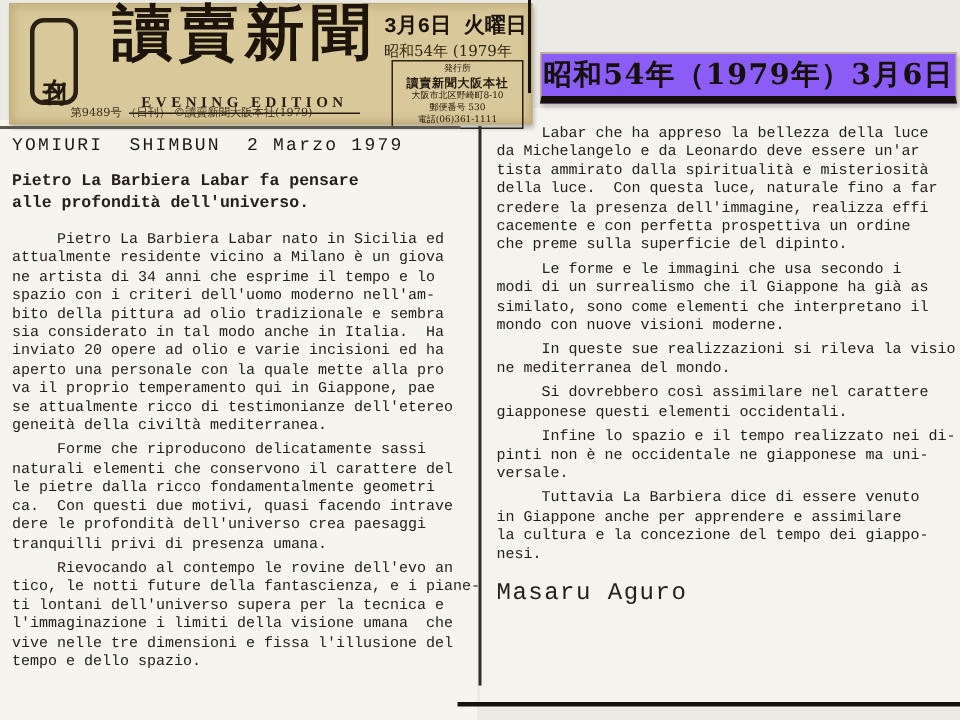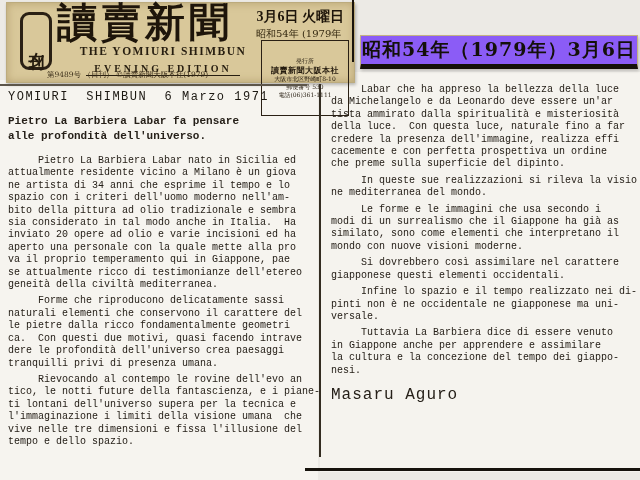--- a/index.html
+++ b/index.html
@@ -30,21 +30,21 @@
   .yukan-badge {
     position:absolute; left:13px; top:9px; width:32px; height:58px;
     border:3px solid #2a2014; border-radius:9px;
     display:flex; align-items:center; justify-content:center;
     writing-mode:vertical-rl; text-orientation:upright;
     font-family:"DejaVu Serif", serif;
     font-weight:bold; font-size:16px; letter-spacing:2px;
   }
   .jp-title {
     position:absolute; left:50px; top:-2px; width:212px;
-    font-size:40px; font-weight:bold; line-height:1.05;
+    text-align:center; font-size:40px; font-weight:bold; line-height:1.05;
     font-family:"DejaVu Serif", serif; letter-spacing:4px; color:#1e150a;
   }
   .en-title {
     position:absolute; left:50px; top:42px; width:212px; text-align:center;
     font-family:"Liberation Serif", serif; font-weight:bold;
     font-size:11.5px; letter-spacing:1.5px; color:#271e10;
   }
   .en-sub-wrap {
     position:absolute; left:50px; top:55px; width:212px; text-align:center;
   }
@@ -54,31 +54,31 @@
     font-size:10px; letter-spacing:3px; color:#271e10;
     border-bottom:1.5px solid #271e10; padding:0 8px 1px 8px;
   }
   .issue-line {
     position:absolute; left:40px; bottom:2px; width:232px; 
     font-size:7.5px; color:#3c2f1a; font-family:"DejaVu Serif", serif;
     white-space:nowrap;
   }
   .mh-date {
     position:absolute; right:10px; top:5px; width:88px; text-align:right;
-    font-size:14px; font-weight:bold; font-family:Liberation Serif, serif;
+    font-size:14px; font-weight:bold; font-family:Liberation Mono, monospace;
     white-space:nowrap; color:#1e150a;
   }
   .mh-year {
     position:absolute; right:6px; top:24px; width:92px; text-align:left;
     font-size:10px; font-family:"DejaVu Serif", serif; white-space:nowrap;
     color:#33270f;
   }
   .pub-box {
     position:absolute; right:5px; top:37px; width:88px;
-    border:1.5px solid #2a2014; padding:16px 1px;
+    border:1.5px solid #2a2014; padding:1px 1px;
     font-size:6px; line-height:1.3; text-align:center;
     font-family:"DejaVu Serif", serif; color:#241b0e;
   }
   .pub-box .pub-name { font-size:8px; font-weight:bold; letter-spacing:0.5px; }
   
   .scan-vline {
     position:absolute; left:352px; top:0; width:2px; height:62px;
     background:#18120a;
   }
   
@@ -131,21 +131,20 @@
 </style>
 </head>
 <body>
 
 <div class="paper-left"></div>
 <div class="paper-right"></div>
 
 <div class="masthead">
   <div class="yukan-badge">夕刊</div>
   <div class="jp-title">讀賣新聞</div>
-  <div class="en-title">THE YOMIURI SHIMBUN</div>
   <div class="en-sub-wrap">
     <span class="en-sub">EVENING EDITION</span>
   </div>
   <div class="issue-line">第9489号 （日刊） ©讀賣新聞大阪本社(1979)</div>
   <div class="mh-date">3月6日 火曜日</div>
   <div class="mh-year">昭和54年 (1979年</div>
   <div class="pub-box">
     <div>発行所</div>
     <div class="pub-name">讀賣新聞大阪本社</div>
     <div>大阪市北区野崎町8-10</div>
@@ -156,21 +155,21 @@
 
 <div class="scan-vline"></div>
 
 <div class="date-banner">昭和54年（1979年）3月6日</div>
 
 <div class="rule-top-left"></div>
 <div class="col-divider"></div>
 <div class="rule-bottom-right"></div>
 
 <div class="col col-left">
-  <div class="art-heading">YOMIURI  SHIMBUN  6 Marzo 1971</div>
+  <div class="art-heading">YOMIURI  SHIMBUN  2 Marzo 1979</div>
   <div class="art-title">Pietro La Barbiera Labar fa pensare
 alle profondità dell'universo.</div>
   <div class="para">     Pietro La Barbiera Labar nato in Sicilia ed
 attualmente residente vicino a Milano è un giova
 ne artista di 34 anni che esprime il tempo e lo
 spazio con i criteri dell'uomo moderno nell'am-
 bito della pittura ad olio tradizionale e sembra
 sia considerato in tal modo anche in Italia.  Ha
 inviato 20 opere ad olio e varie incisioni ed ha
 aperto una personale con la quale mette alla pro
@@ -192,26 +191,26 @@
 </div>
 
 <div class="col col-right">
   <div class="para">     Labar che ha appreso la bellezza della luce
 da Michelangelo e da Leonardo deve essere un'ar
 tista ammirato dalla spiritualità e misteriosità
 della luce.  Con questa luce, naturale fino a far
 credere la presenza dell'immagine, realizza effi
 cacemente e con perfetta prospettiva un ordine
 che preme sulla superficie del dipinto.</div>
-  <div class="para">     In queste sue realizzazioni si rileva la visio
-ne mediterranea del mondo.</div>
   <div class="para">     Le forme e le immagini che usa secondo i
 modi di un surrealismo che il Giappone ha già as
 similato, sono come elementi che interpretano il
 mondo con nuove visioni moderne.</div>
+  <div class="para">     In queste sue realizzazioni si rileva la visio
+ne mediterranea del mondo.</div>
   <div class="para">     Si dovrebbero così assimilare nel carattere
 giapponese questi elementi occidentali.</div>
   <div class="para">     Infine lo spazio e il tempo realizzato nei di-
 pinti non è ne occidentale ne giapponese ma uni-
 versale.</div>
   <div class="para">     Tuttavia La Barbiera dice di essere venuto
 in Giappone anche per apprendere e assimilare
 la cultura e la concezione del tempo dei giappo-
 nesi.</div>
   <div class="byline">Masaru Aguro</div>

